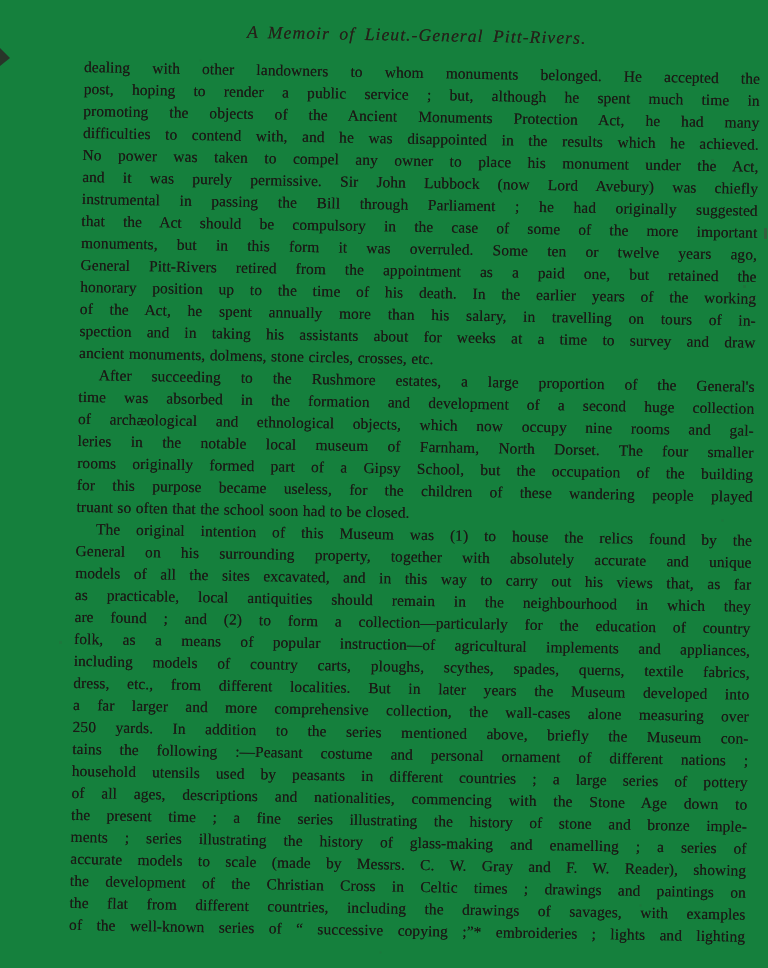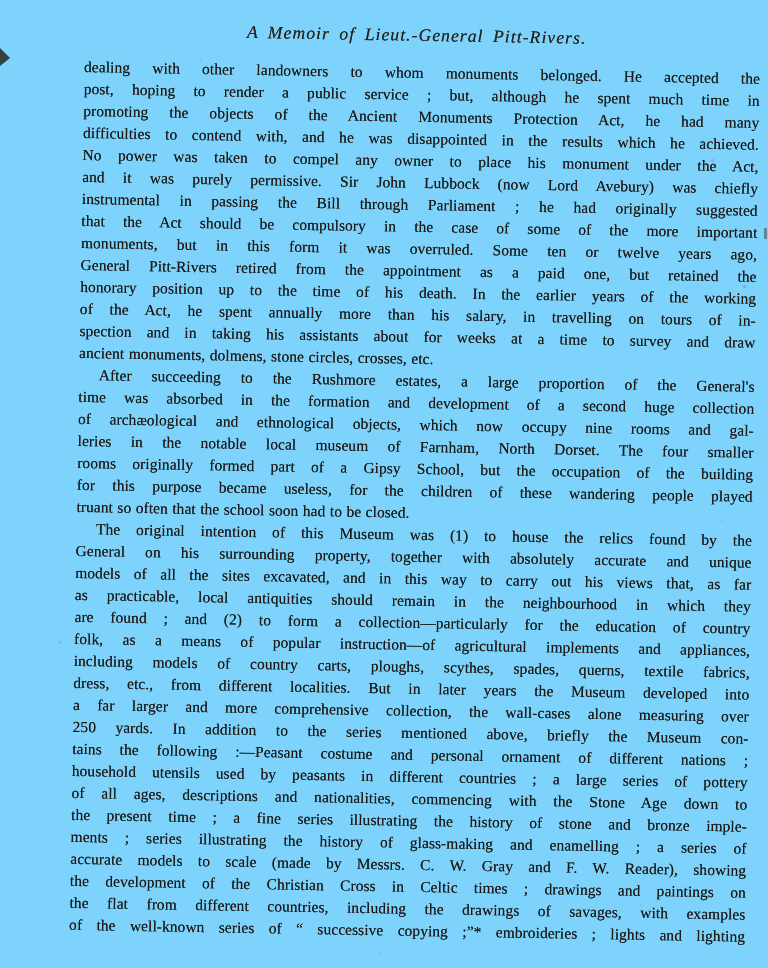--- a/index.html
+++ b/index.html
@@ -4,21 +4,21 @@
 <style>
   html, body {
     margin: 0; padding: 0;
     width: 768px; height: 968px;
     background: #fdfdfc;
     overflow: hidden;
     font-family: "Liberation Serif", "DejaVu Serif", serif;
   }
   .sheet {
     position: absolute; inset: 0;
-    background: #7dd3fc;
+    background: #15803d;
   }
   .content {
     position: absolute;
     left: 85px; top: 18px; width: 676px;
     transform: rotate(1.0deg);
     transform-origin: 0 0;
     color: #1c1916;
   }
   .title {
     font-style: italic;

